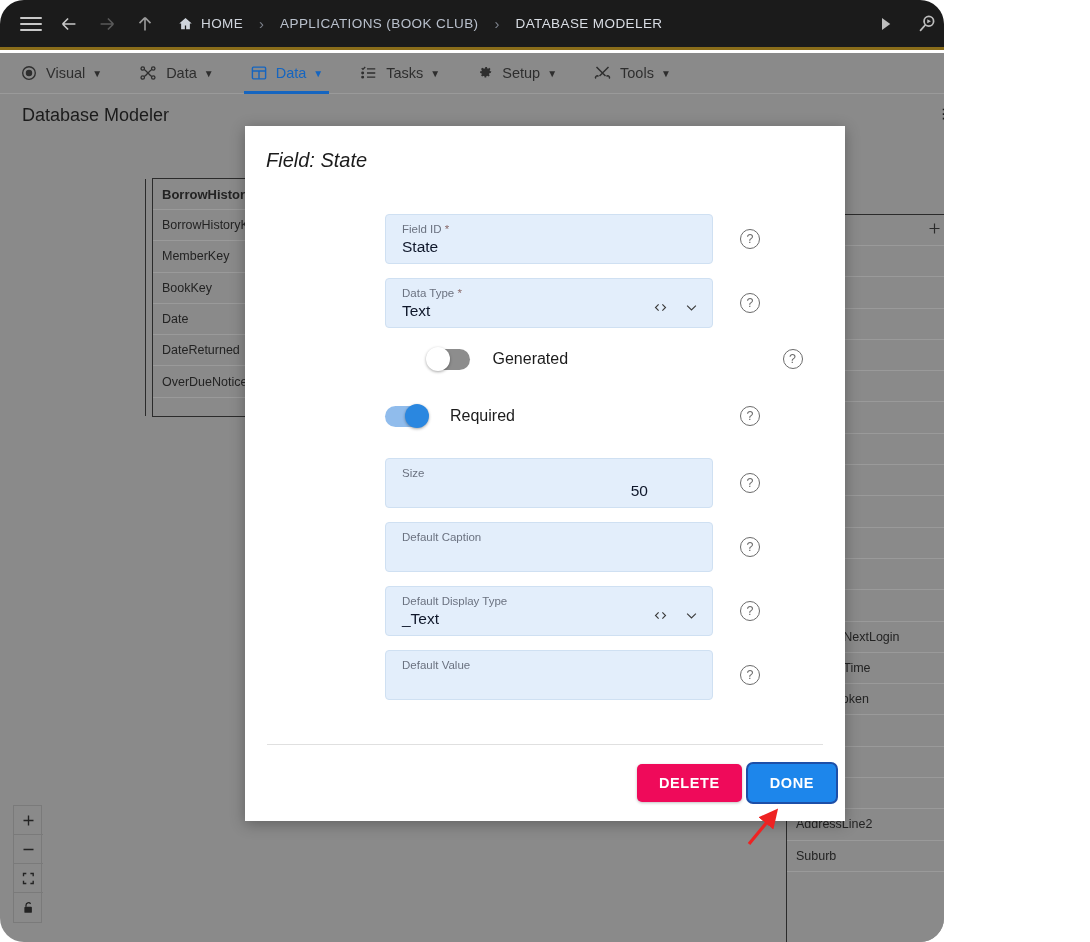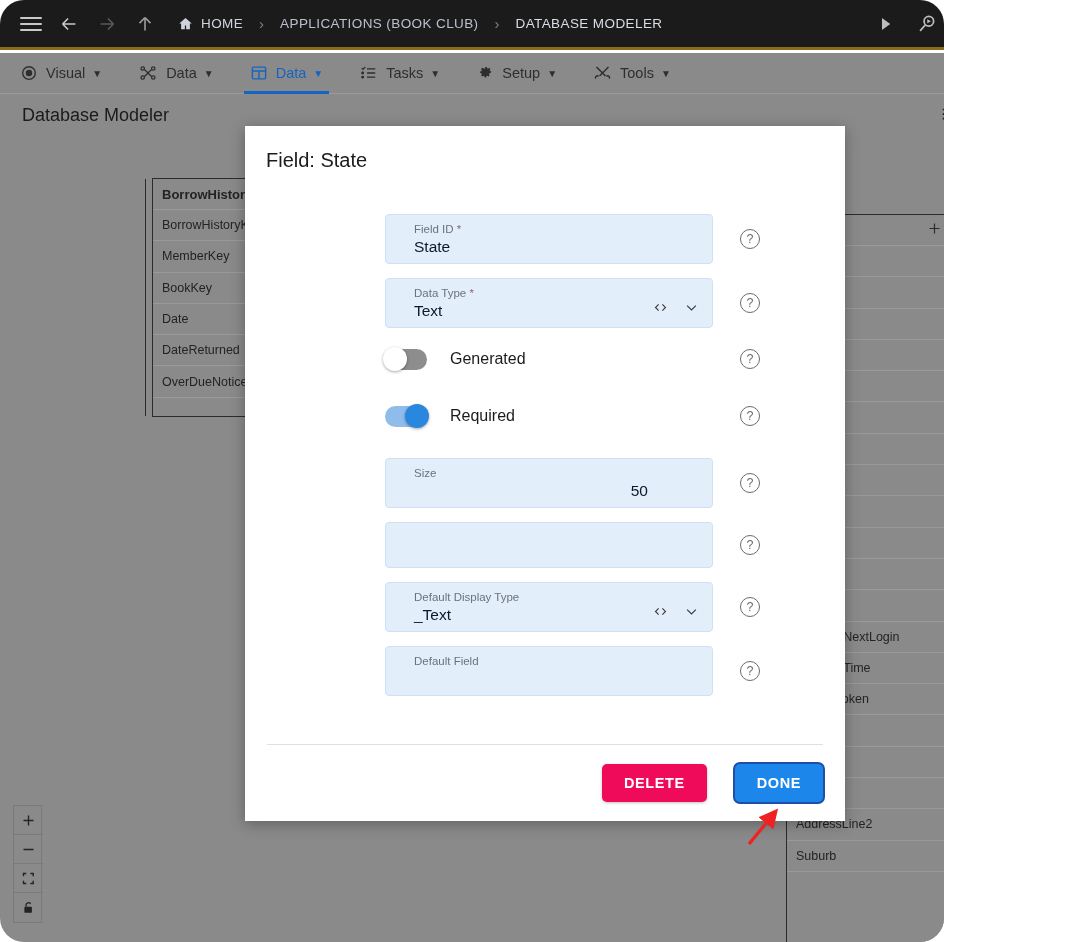--- a/index.html
+++ b/index.html
@@ -206,38 +206,39 @@
     position: absolute;
     left: 245px; top: 126px;
     width: 600px; height: 695px;
     background: #ffffff;
     box-shadow: 0 3px 14px rgba(0,0,0,0.30);
     display: flex; flex-direction: column;
   }
   .modal-title {
     font-size: 20px; color: #1b1b1b;
     padding: 23px 8px 0 21px;
+    font-style: italic;
   }
   .modal-body {
     flex: 1 1 auto;
     padding: 42px 0 0 0;
     overflow: hidden;
   }
   .frow {
     display: flex; align-items: center;
     padding-left: 140px;
     margin-bottom: 14px;
   }
   .field {
     width: 328px;
     min-height: 48px;
     background: #e3eefb;
     border: 1px solid #cfe0f2;
     border-radius: 4px;
-    padding: 7px 12px 6px 28px;
+    padding: 7px 12px 6px 16px;
     position: relative;
   }
   .field .lbl {
     font-size: 11.5px;
     color: #6b7280;
     line-height: 14px;
     display: block;
   }
   .field .lbl .req { color: #8a6b6b; }
   .field .val {
@@ -281,21 +282,21 @@
     margin-left: 23px; font-size: 16px; color: #1b1b1b;
     flex: 1 1 auto;
   }
   .modal-divider {
     height: 1px; background: #e0e0e0;
     margin: 0 22px;
   }
   .modal-footer {
     height: 76px;
     display: flex; align-items: center; justify-content: flex-end;
-    padding-right: 22px; gap: 28px;
+    padding-right: 9px; gap: 6px;
   }
   .btn {
     border: none; border-radius: 5px;
     font-size: 14.5px; font-weight: bold;
     letter-spacing: 0.6px;
     color: #ffffff;
     padding: 0 22px; height: 38px;
     display: flex; align-items: center; justify-content: center;
     cursor: pointer;
   }
@@ -675,21 +676,21 @@
             <span>
               <svg width="17" height="15" viewBox="0 0 24 24" fill="none" stroke="#3a3a3a" stroke-width="1.8">
                   <path d="M5 9l7 7 7-7"></path>
                 </svg>
             </span>
           </span>
         </div>
         <div class="helpmark">?</div>
       </div>
 
-      <div class="frow toggle-row" style="margin-bottom:23px;margin-top:12px;">
+      <div class="frow toggle-row" style="margin-bottom:23px;margin-top:12px;justify-content:center;">
         <div style="width:328px;display:flex;align-items:center;">
           <div class="switch off">
             <div class="knob"></div>
           </div>
           <div class="switch-label">Generated</div>
         </div>
         <div class="helpmark">?</div>
       </div>
 
       <div class="frow toggle-row" style="margin-bottom:25px;">
@@ -705,20 +706,21 @@
       <div class="frow">
         <div class="field">
           <span class="lbl">Size</span>
           <span class="val right">50</span>
         </div>
         <div class="helpmark">?</div>
       </div>
 
       <div class="frow">
         <div class="field empty">
+          <span class="lbl">Default Caption</span>
           <span class="val"></span>
         </div>
         <div class="helpmark">?</div>
       </div>
 
       <div class="frow">
         <div class="field">
           <span class="lbl">Default Display Type</span>
           <span class="val">_Text</span>
           <span class="field-adorn">
@@ -732,21 +734,21 @@
                   <path d="M5 9l7 7 7-7"></path>
                 </svg>
             </span>
           </span>
         </div>
         <div class="helpmark">?</div>
       </div>
 
       <div class="frow">
         <div class="field empty">
-          <span class="lbl">Default Field</span>
+          <span class="lbl">Default Value</span>
           <span class="val"></span>
         </div>
         <div class="helpmark">?</div>
       </div>
 
     </div>
 
     <div class="modal-divider"></div>
 
     <div class="modal-footer">

